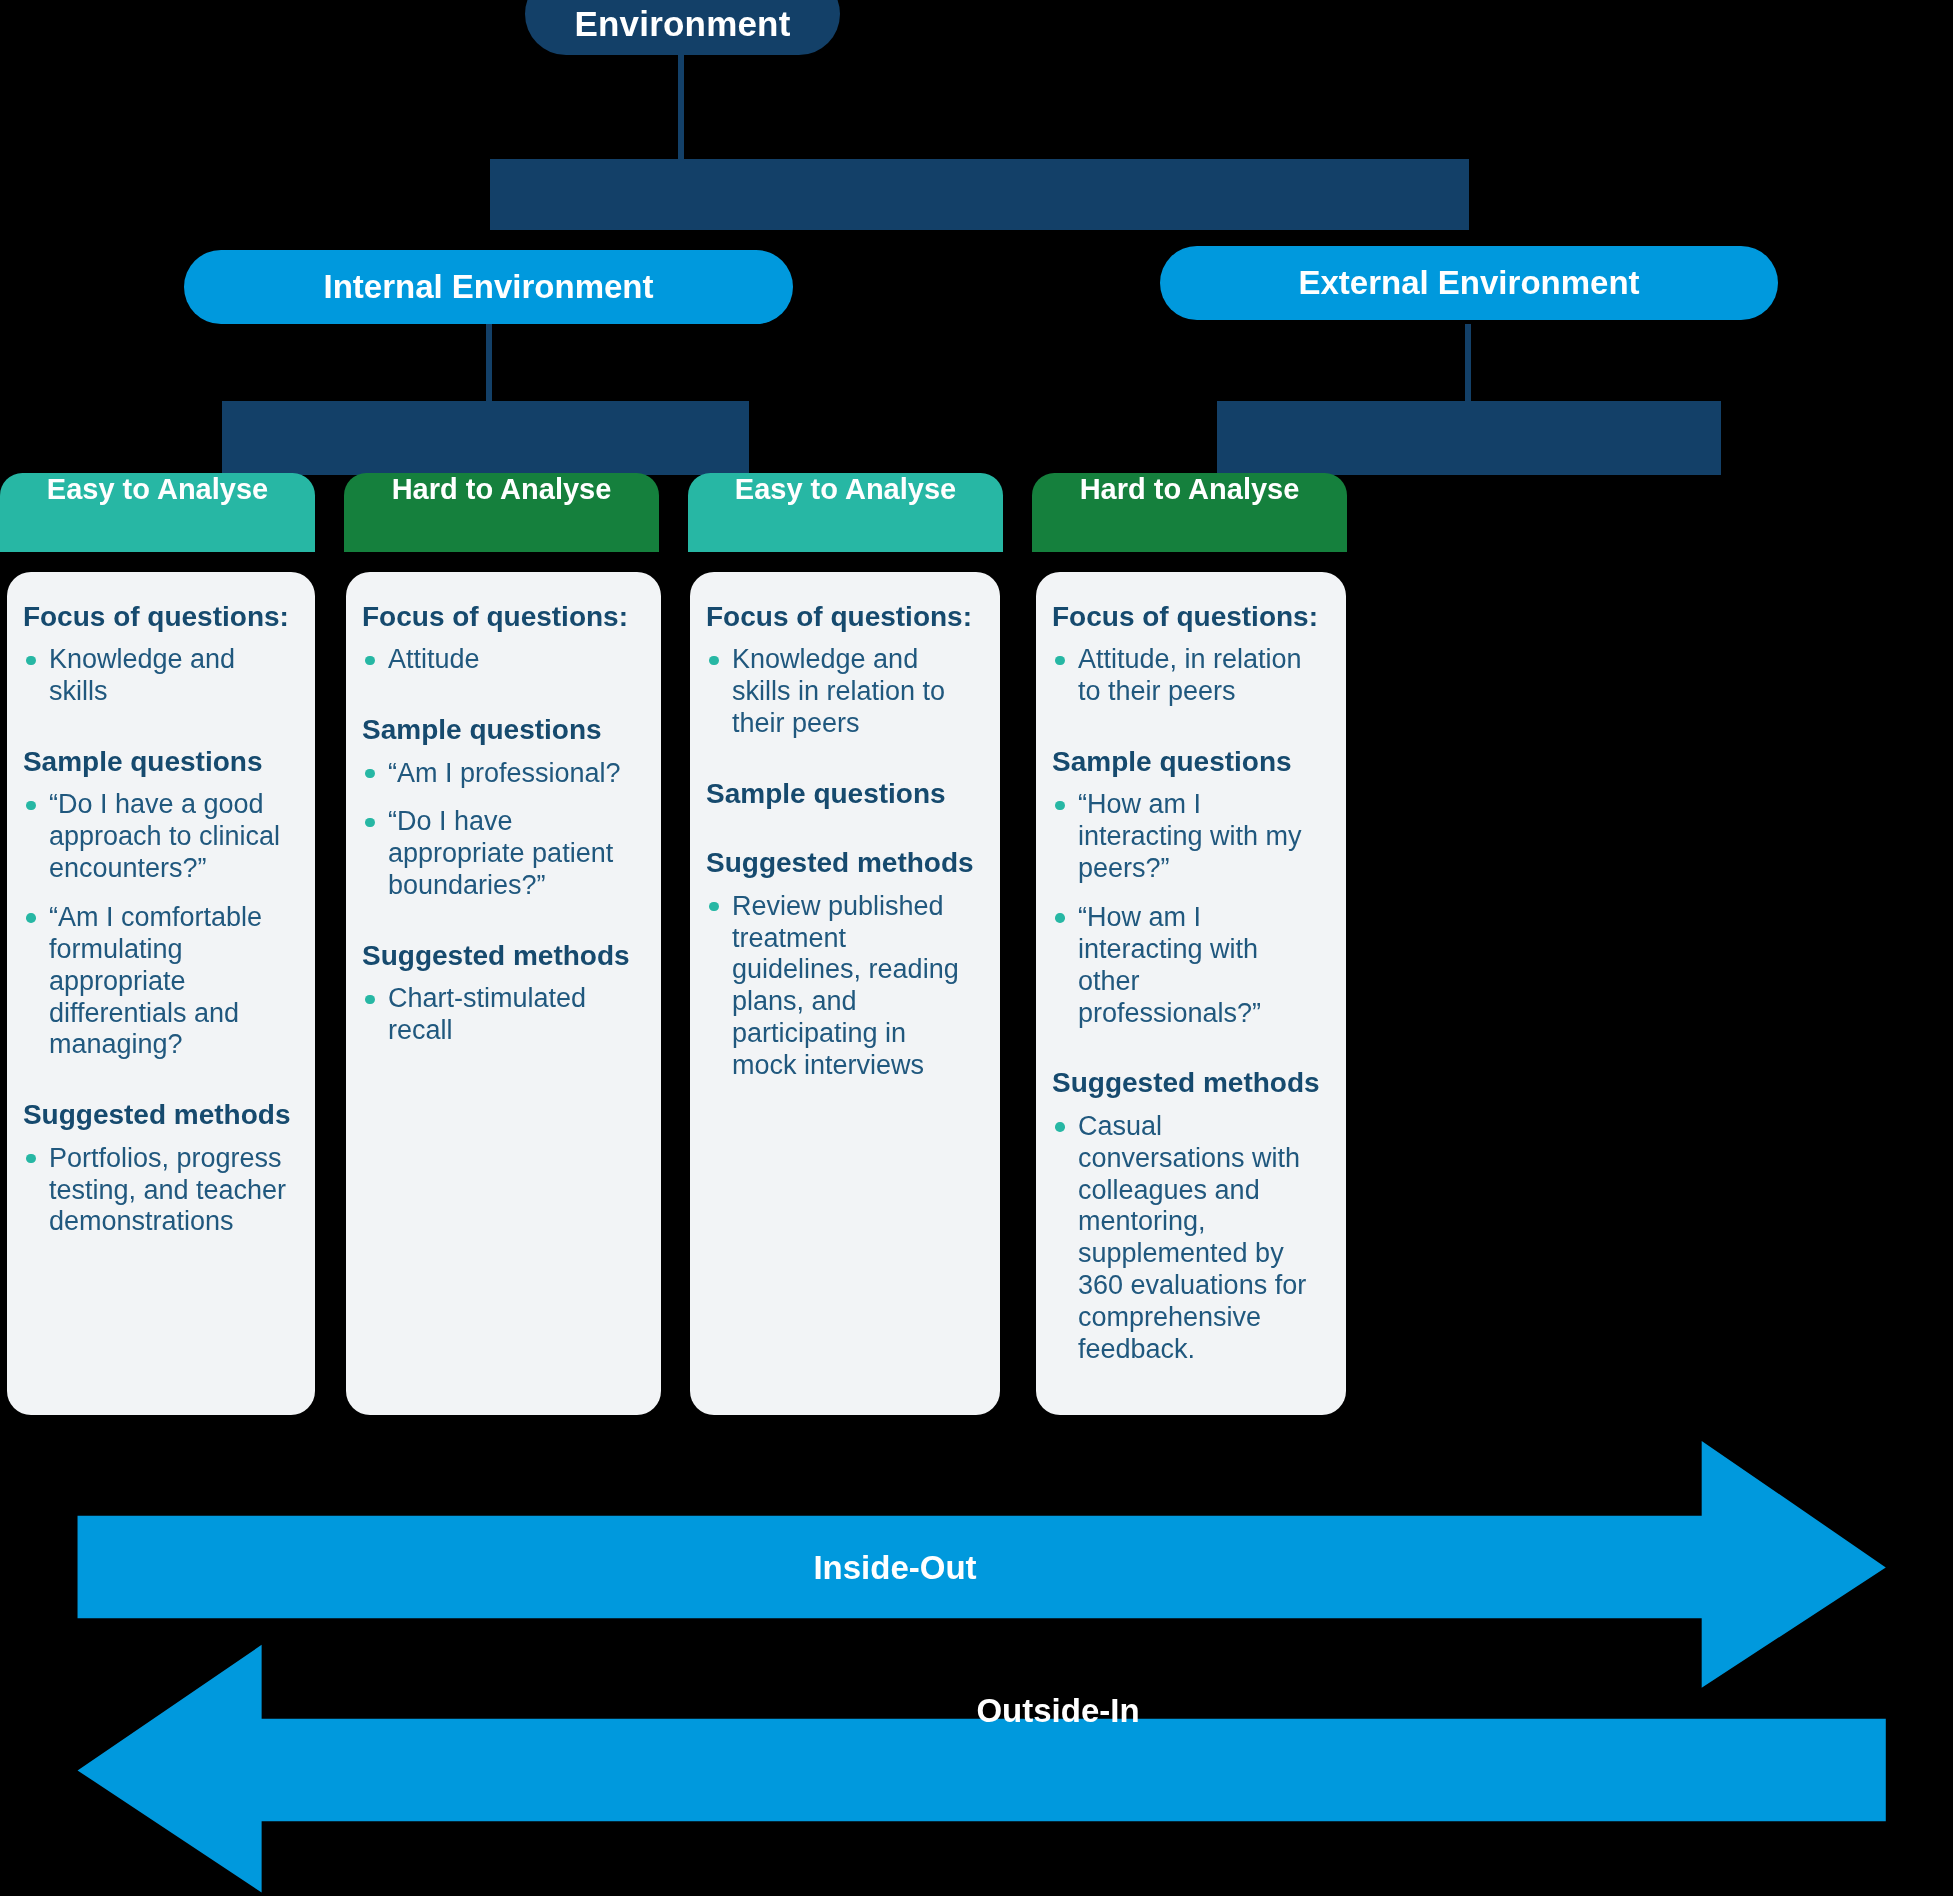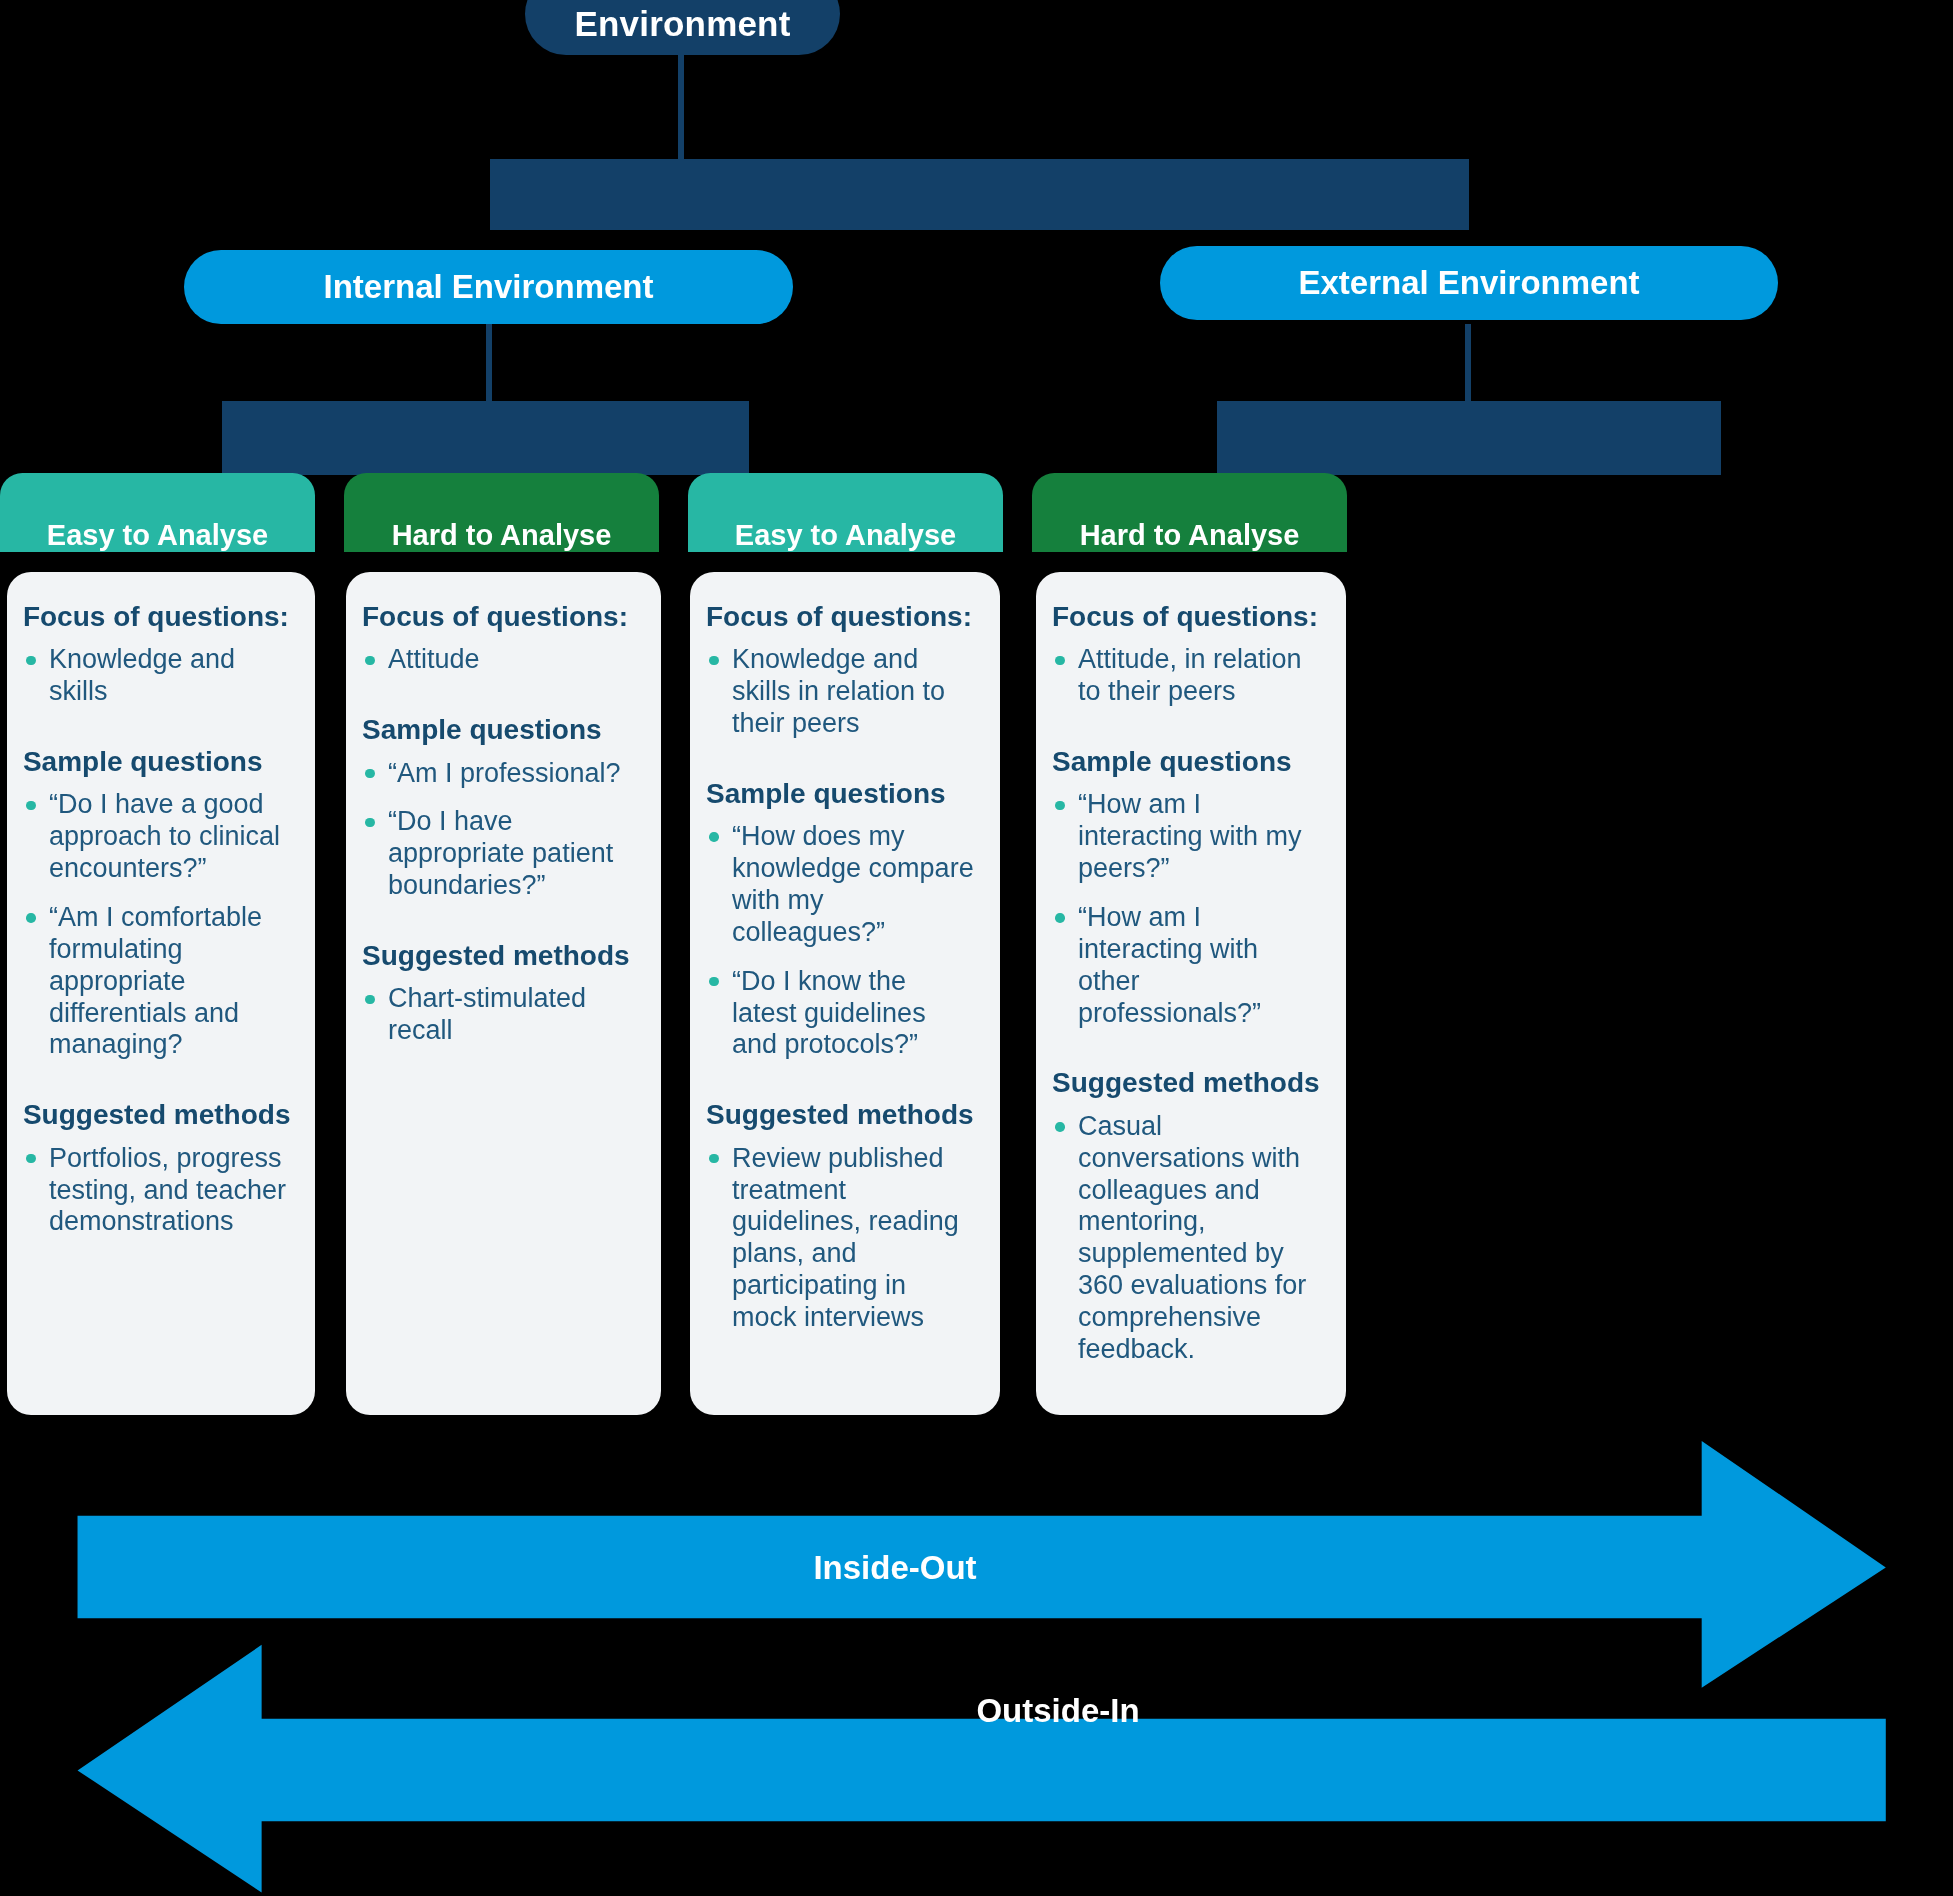--- a/index.html
+++ b/index.html
@@ -29,21 +29,21 @@
     display:flex; align-items:center; justify-content:center;
     color:#fff; font-size:33px; font-weight:bold;
   }
   #l1-internal { left:184px; top:250px; width:609px; }
   #l1-external { left:1160px; top:246px; width:618px; }
 
   
   .col { position:absolute; top:473px; }
   .col-head {
     height:79px; border-radius:22.4px 22.4px 0 0;
-    display:flex; align-items:flex-end; justify-content:center;
+    display:flex; align-items:flex-start; justify-content:center;
     color:#fff; font-size:29px; font-weight:bold;
   }
   .easy { background:#27B7A4; }
   .hard { background:#15803d; }
 
   .card {
     position:absolute; top:572px;
     background:#F2F4F6; border-radius:24px;
     padding:29px 24px 26px 16px;
     color:#1B4A6B;
@@ -159,24 +159,20 @@
       <li>Chart-stimulated recall</li>
     </ul>
   </div>
 
   <div class="card" id="card3">
     <h3>Focus of questions:</h3>
     <ul>
       <li>Knowledge and skills in relation to their peers</li>
     </ul>
     <h3 class="spaced">Sample questions</h3>
-    <ul>
-      <li>“How does my knowledge compare with my colleagues?”</li>
-      <li>“Do I know the latest guidelines and protocols?”</li>
-    </ul>
     <h3 class="spaced">Suggested methods</h3>
     <ul>
       <li>Review published treatment guidelines, reading plans, and participating in mock interviews</li>
     </ul>
   </div>
 
   <div class="card" id="card4">
     <h3>Focus of questions:</h3>
     <ul>
       <li>Attitude, in relation to their peers</li>

